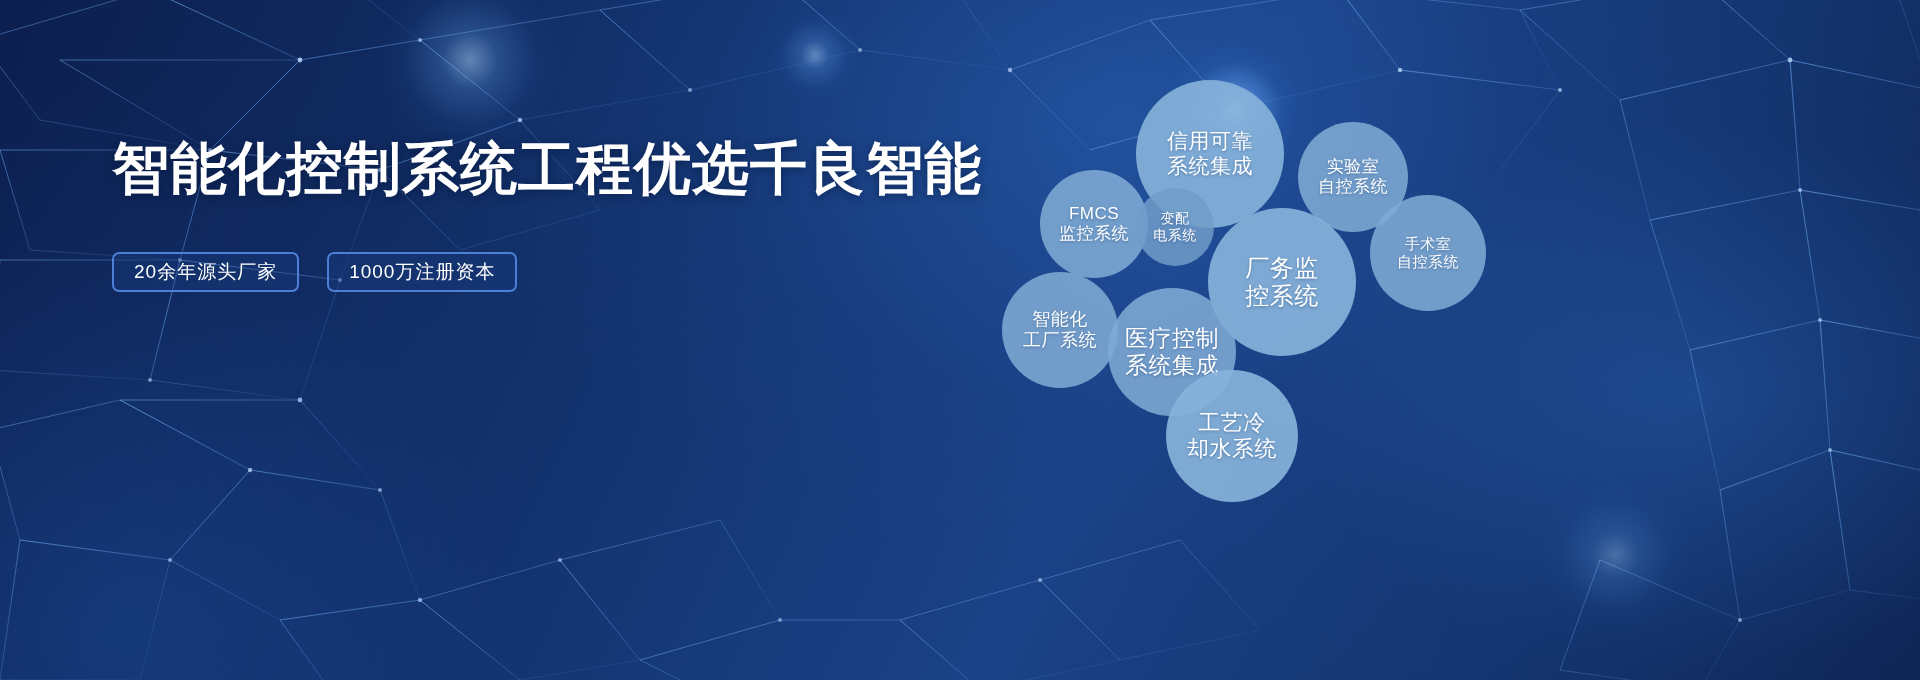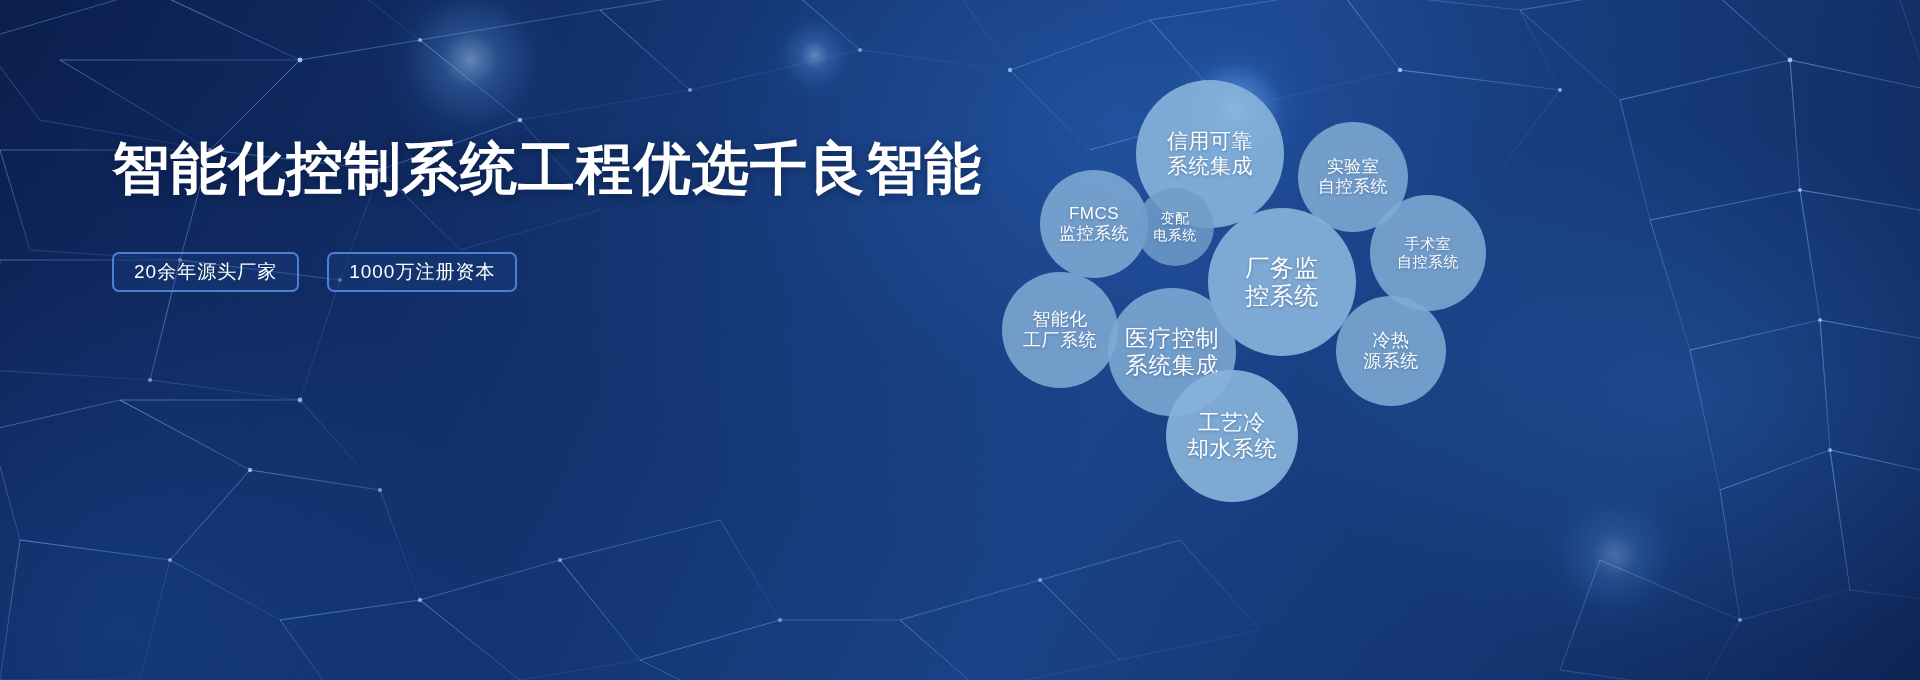--- a/index.html
+++ b/index.html
@@ -259,26 +259,20 @@
       </div>
     </div>
 
     <div class="bubble" style="left:-42px; top:248px; width:128px; height:128px; font-size:23px;">
       <div>
         <span>医疗控制</span>
         <span>系统集成</span>
       </div>
     </div>
 
-    <div class="bubble" style="left:186px; top:256px; width:110px; height:110px; font-size:18px;">
-      <div>
-        <span>冷热</span>
-        <span>源系统</span>
-      </div>
-    </div>
 
     <div class="bubble bright" style="left:16px; top:330px; width:132px; height:132px; font-size:22px;">
       <div>
         <span>工艺冷</span>
         <span>却水系统</span>
       </div>
     </div>
 
   </div>
 </div>

